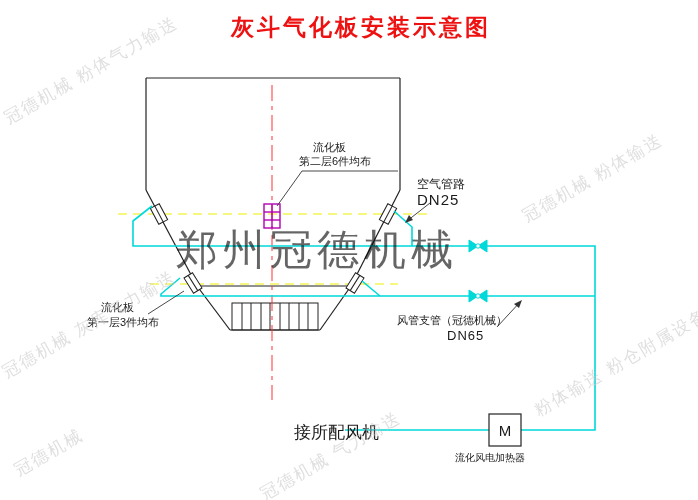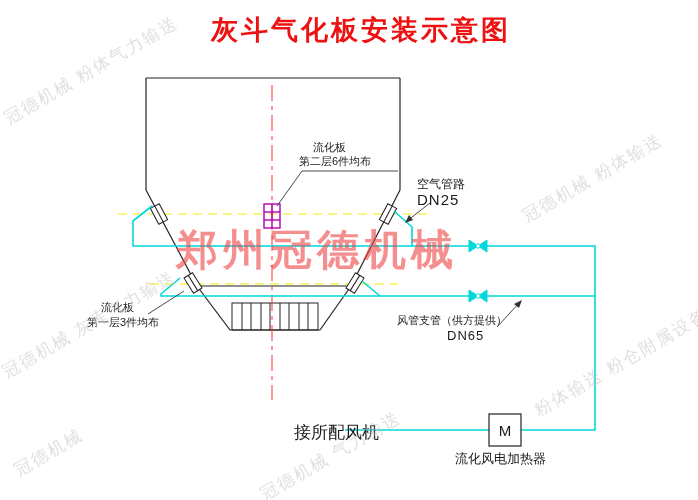--- a/index.html
+++ b/index.html
@@ -2,30 +2,30 @@
 <html><head>
 <meta charset="utf-8">
 <style>
   html,body{margin:0;padding:0;background:#fff;}
   .canvas{
     position:relative;width:698px;height:500px;background:#ffffff;overflow:hidden;
     font-family:"Liberation Sans",sans-serif;
   }
   .title{
     position:absolute;left:4px;right:0;top:12px;text-align:center;
-    font-size:27px;font-weight:bold;color:#ee1111;letter-spacing:3px;margin-left:20px;
+    font-size:23px;font-weight:bold;color:#ee1111;letter-spacing:3px;margin-left:20px;
   }
   .lbl{position:absolute;color:#1a1a1a;white-space:nowrap;line-height:1.15;}
   .wm{
     position:absolute;color:#c6c6c6;opacity:.55;font-size:17px;letter-spacing:2px;
     transform:rotate(-30deg);transform-origin:left center;white-space:nowrap;pointer-events:none;
   }
   .wm-center{
-    position:absolute;left:176px;top:222px;font-size:42px;font-weight:bold;
-    color:#ef4444;opacity:.6;letter-spacing:5px;white-space:nowrap;pointer-events:none;
+    position:absolute;left:176px;top:222px;font-size:42px;font-weight:normal;
+    color:#000000;opacity:.6;letter-spacing:5px;white-space:nowrap;pointer-events:none;
   }
   svg{position:absolute;left:0;top:0;}
 </style>
 </head>
 <body>
 
 <div class="canvas">
 
   <svg width="698" height="500" viewBox="0 0 698 500">
 
@@ -127,25 +127,25 @@
 
   <div class="lbl" style="left:313px;top:141px;font-size:11px">流化板</div>
   <div class="lbl" style="left:299px;top:155px;font-size:11px">第二层6件均布</div>
 
   <div class="lbl" style="left:417px;top:178px;font-size:12px">空气管路</div>
   <div class="lbl" style="left:417px;top:191px;font-size:15px;letter-spacing:1px">DN25</div>
 
   <div class="lbl" style="left:101px;top:301px;font-size:11px">流化板</div>
   <div class="lbl" style="left:87px;top:316px;font-size:11px">第一层3件均布</div>
 
-  <div class="lbl" style="left:397px;top:314px;font-size:11px">风管支管（供方提供）</div>
+  <div class="lbl" style="left:397px;top:314px;font-size:11px">风管支管（冠德机械）</div>
   <div class="lbl" style="left:447px;top:329px;font-size:13px;letter-spacing:1px">DN65</div>
 
   <div class="lbl" style="left:294px;top:423px;font-size:17px">接所配风机</div>
-  <div class="lbl" style="left:455px;top:452px;font-size:13px">流化风电加热器</div>
+  <div class="lbl" style="left:455px;top:452px;font-size:10px">流化风电加热器</div>
 
   <div class="wm" style="left:6px;top:108px">冠德机械 粉体气力输送</div>
   <div class="wm" style="left:524px;top:206px">冠德机械 粉体输送</div>
   <div class="wm" style="left:4px;top:362px">冠德机械 灰库气力输送</div>
   <div class="wm" style="left:536px;top:400px">粉体输送 粉仓附属设备</div>
   <div class="wm" style="left:262px;top:484px">冠德机械 气力输送</div>
   <div class="wm" style="left:16px;top:460px">冠德机械</div>
   <div class="wm-center">郑州冠德机械</div>
 
 </div>

